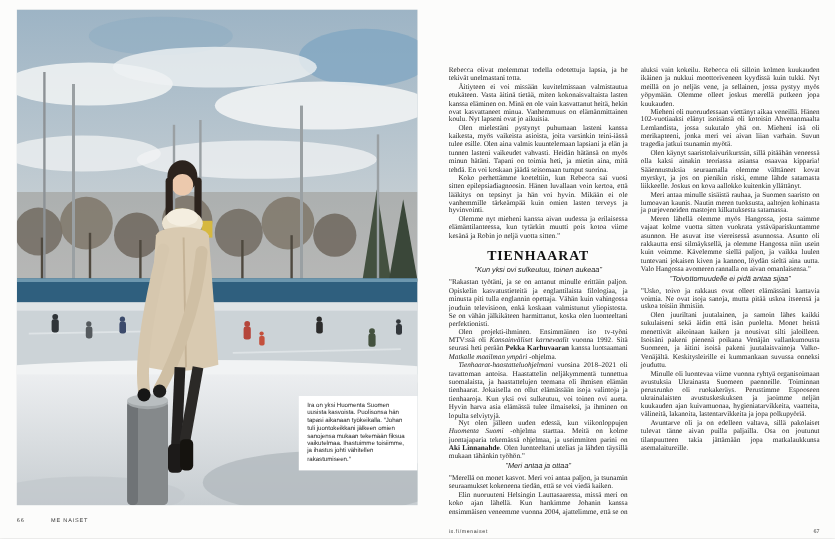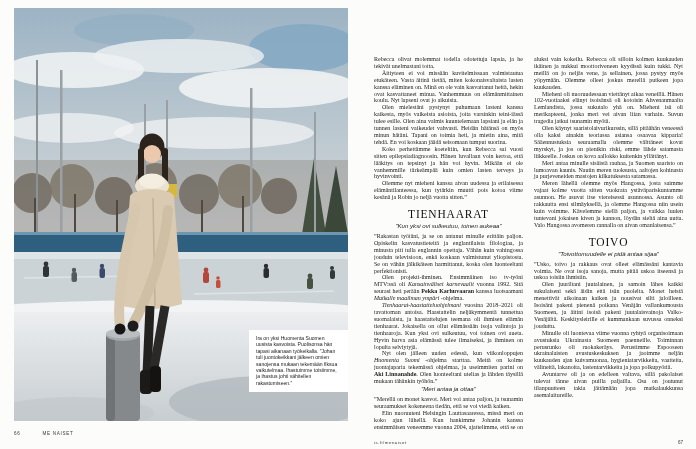--- a/index.html
+++ b/index.html
@@ -29,21 +29,21 @@
   
   .columns {
     position:absolute; left:374px; top:56px; width:309px; height:376px;
     column-count:2; column-gap:11px; column-fill:auto;
     font-size:6px; line-height:6.9px; text-align:justify; color:#1b1b1b;
     overflow:hidden;
   }
   .para { margin:0; text-indent:8px; }
   .para.first { text-indent:0; }
   .sec-heading {
-    font-family:"Liberation Serif", serif; font-weight:400;
+    font-family:"Liberation Serif", serif; font-weight:700;
     font-size:11.5px; line-height:12px; letter-spacing:0.8px;
     text-align:center; text-indent:0; margin:7px 0 2px;
     break-inside:avoid; color:#111;
   }
   .sec-quote {
     font-family:"Liberation Sans", sans-serif; font-style:italic;
     font-size:6.1px; line-height:7px; text-align:center; text-indent:0;
     margin:0 0 4px; color:#222; break-inside:avoid;
   }
   .footer-right-site {
@@ -214,21 +214,20 @@
         <p class="para">Olen projekti-ihminen. Ensimmäinen iso tv-työni MTV:ssä oli <i>Kansainväliset karnevaalit</i> vuonna 1992. Sitä seurasi heti perään <b>Pekka Karhuvaaran</b> kanssa luotsaamani <i>Matkalle maailman ympäri</i> -ohjelma.</p>
         <p class="para"><i>Tienhaarat-haastatteluohjelmani</i> vuosina 2018–2021 oli tavattoman antoisa. Haastattelin neljäkymmentä tunnettua suomalaista, ja haastattelujen teemana oli ihmisen elämän tienhaarat. Jokaisella on ollut elämässään isoja valintoja ja tienhaaroja. Kun yksi ovi sulkeutuu, voi toinen ovi aueta. Hyvin harva asia elämässä tulee ilmaiseksi, ja ihminen on lopulta selviytyjä.</p>
         <p class="para">Nyt olen jälleen uuden edessä, kun viikonloppujen <i>Huomenta Suomi</i> -ohjelma starttaa. Meitä on kolme juontajaparia tekemässä ohjelmaa, ja useimmiten parini on <b>Aki Linnanahde</b>. Olen luonteeltani utelias ja lähden täysillä mukaan tähänkin työhön.”</p>
         <div class="sec-quote">”Meri antaa ja ottaa”</div>
         <p class="para first">”Merellä on monet kasvot. Meri voi antaa paljon, ja tsunamin seuraamukset kokeneena tiedän, että se voi viedä kaiken.</p>
         <p class="para">Elin nuoruuteni Helsingin Lauttasaaressa, missä meri on koko ajan lähellä. Kun hankimme Johanin kanssa ensimmäisen veneemme vuonna 2004, ajattelimme, että se on aluksi vain kokeilu. Rebecca oli silloin kolmen kuukauden ikäinen ja nukkui moottoriveneen kyydissä kuin tukki. Nyt meillä on jo neljäs vene, ja sellainen, jossa pystyy myös yöpymään. Olemme olleet joskus merellä putkeen jopa kuukauden.</p>
         <p class="para">Mieheni oli nuoruudessaan viettänyt aikaa veneillä. Hänen 102-vuotiaaksi elänyt isoisänsä oli kotoisin Ahvenanmaalta Lemlandista, jossa sukutalo yhä on. Mieheni isä oli merikapteeni, jonka meri vei aivan liian varhain. Suvun tragedia jatkui tsunamin myötä.</p>
         <p class="para">Olen käynyt saaristolaivurikurssin, sillä pitäähän veneessä olla kaksi ainakin teoriassa asiansa osaavaa kipparia! Sääennustuksia seuraamalla olemme välttäneet kovat myrskyt, ja jos on pienikin riski, emme lähde satamasta liikkeelle. Joskus on kova aallokko kuitenkin yllättänyt.</p>
         <p class="para">Meri antaa minulle sisäistä rauhaa, ja Suomen saaristo on lumoavan kaunis. Nautin meren tuoksusta, aaltojen kohinasta ja purjeveneiden mastojen kilkatuksesta satamassa.</p>
         <p class="para">Meren lähellä olemme myös Hangossa, josta saimme vajaat kolme vuotta sitten vuokrata ystäväpariskuntamme asunnon. He asuvat itse viereisessä asunnossa. Asunto oli rakkautta ensi silmäyksellä, ja olemme Hangossa niin usein kuin voimme. Kävelemme siellä paljon, ja vaikka luulen tuntevani jokaisen kiven ja kannon, löydän sieltä aina uutta. Valo Hangossa avomeren rannalla on aivan omanlaisensa.”</p>
-        <div class="sec-heading">TOIVO</div>
         <div class="sec-quote">”Toivottomuudelle ei pidä antaa sijaa”</div>
         <p class="para first">”Usko, toivo ja rakkaus ovat olleet elämässäni kantavia voimia. Ne ovat isoja sanoja, mutta pitää uskoa itseensä ja uskoa toisiin ihmisiin.</p>
         <p class="para">Olen juuriltani juutalainen, ja samoin lähes kaikki sukulaiseni sekä äidin että isän puolelta. Monet heistä menettivät aikoinaan kaiken ja nousivat silti jaloilleen. Isoisäni pakeni pienenä poikana Venäjän vallankumousta Suomeen, ja äitini isoisä pakeni juutalaisvainoja Valko-Venäjältä. Keskitysleirille ei kummankaan suvussa onneksi jouduttu.</p>
         <p class="para">Minulle oli luontevaa viime vuonna ryhtyä organisoimaan avustuksia Ukrainasta Suomeen paenneille. Toiminnan perusrunko oli ruokakeräys. Perustimme Espooseen ukrainalaisten avustuskeskuksen ja jaoimme neljän kuukauden ajan kuivamuonaa, hygieniatarvikkeita, vaatteita, välineitä, lakanoita, lastentarvikkeita ja jopa polkupyöriä.</p>
         <p class="para">Avuntarve oli ja on edelleen valtava, sillä pakolaiset tulevat tänne aivan puilla paljailla. Osa on joutunut tilanpuutteen takia jättämään jopa matkalaukkunsa asemalaitureille.</p>
       </div>
     <div class="footer-right-site">is.fi/menaiset</div>
     <div class="footer-right-page">67</div>
   </div>
 

